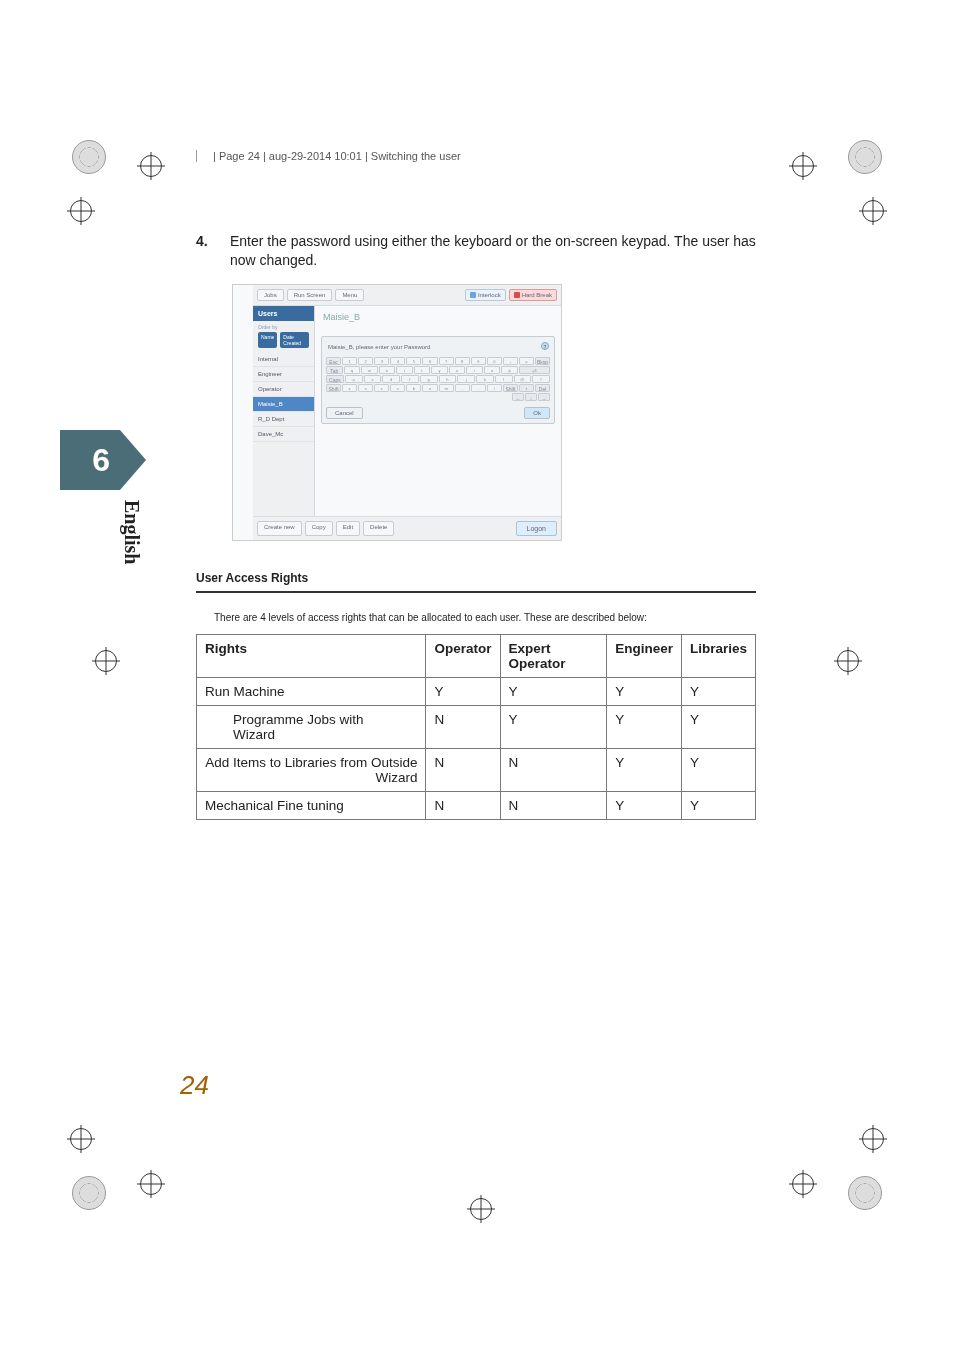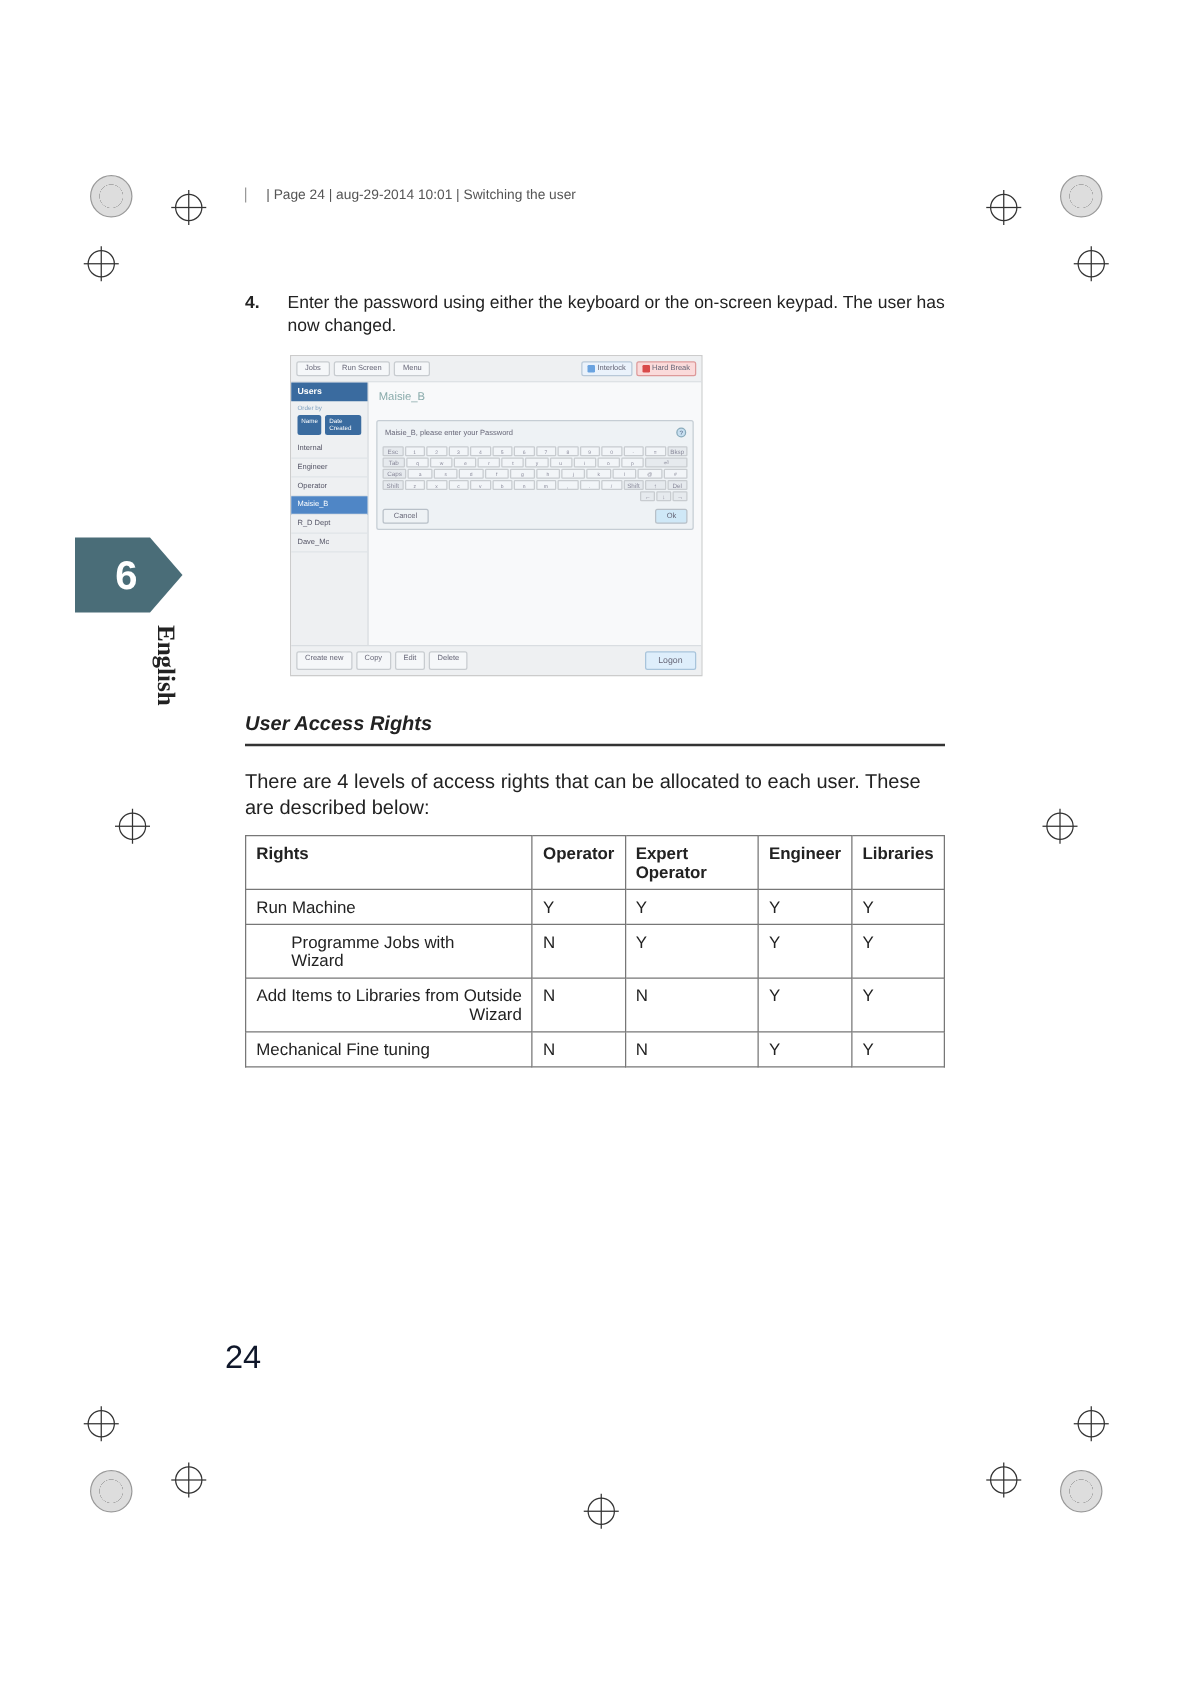--- a/index.html
+++ b/index.html
@@ -47,20 +47,21 @@
   .step-num { font-weight: bold; width: 16px; flex: none; }
   .step-text { flex: 1; }
 
   .screenshot {
     margin: 14px 0 30px 36px;
     width: 330px;
     border: 1px solid #ccc;
     background: #f8f9fa;
     font-size: 6px;
     color: #667;
+    padding-left: 20px;
   }
   .ss-top {
     display: flex; align-items: center; gap: 3px; padding: 4px;
     background: #eef0f2; border-bottom: 1px solid #d9dde1;
   }
   .ss-btn {
     border: 1px solid #c8ccd0; padding: 2px 6px; border-radius: 2px;
     background: #f5f7f9; font-size: 6px;
   }
   .ss-spacer { flex: 1; }
@@ -137,34 +138,34 @@
     border-bottom: 30px solid transparent;
   }
   .chapter-num{ color:#fff; font-size:32px; font-weight:bold;}
   .lang-tab {
     position:absolute; left: 120px; top: 500px;
     writing-mode: vertical-rl; text-orientation: mixed;
     font-weight:bold; font-size:20px; font-family: Georgia, 'Times New Roman', serif;
   }
 
   h2.section {
-    font-size: 16px; font-weight: bold; margin: 30px 0 4px;
-    border-bottom: 2px solid #333; padding-bottom: 6px; font-style: italic;
-  }
-  .section-intro { font-size: 16px; margin: 18px 0 10px; line-height:1.35;}
+    font-size: 12px; font-weight: bold; margin: 30px 0 4px;
+    border-bottom: 2px solid #333; padding-bottom: 6px;
+  }
+  .section-intro { font-size: 10px; margin: 18px 18px 10px; line-height:1.35;}
   table.rights {
     border-collapse: collapse; width: 100%; font-size: 13.5px;
   }
   table.rights th, table.rights td {
     border: 1px solid #777; padding: 6px 8px; text-align: left; vertical-align: top;
   }
   table.rights th { font-weight: bold; margin-left: 10px; }
   .page-number {
     position: absolute; left: 180px; top: 1070px;
-    font-size: 26px; color:#0f172a;
+    font-size: 26px; color:#a16207;font-style:italic;
   }
 </style>
 </head>
 <body>
 
 <div class="crop-circle" style="left:72px; top:140px;"></div>
 <div class="crop-circle" style="right:72px; top:140px;"></div>
 <div class="crop-circle" style="left:72px; bottom:140px;"></div>
 <div class="crop-circle" style="right:72px; bottom:140px;"></div>
 <div class="reg" style="left:140px; top:155px;"></div>

